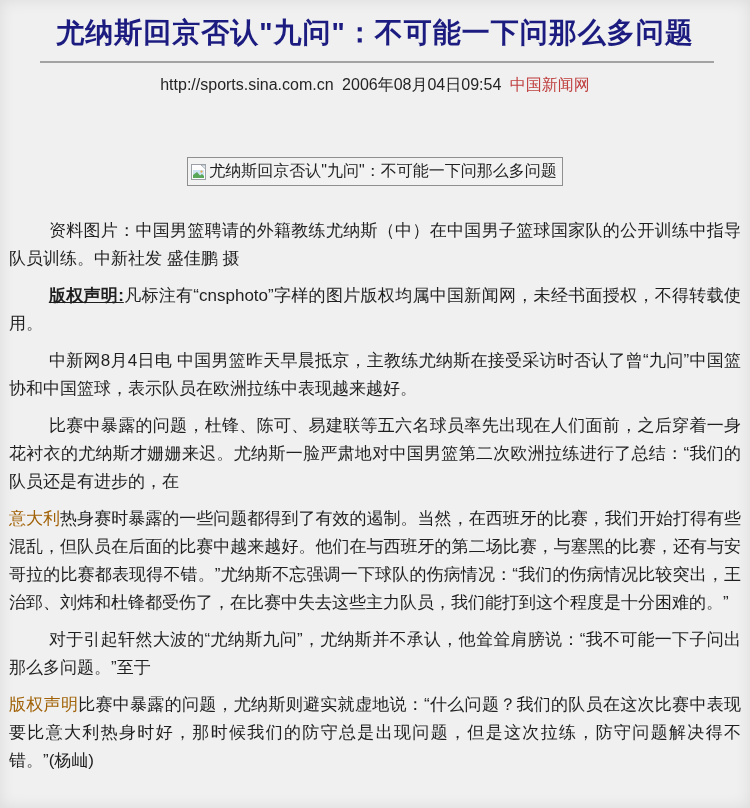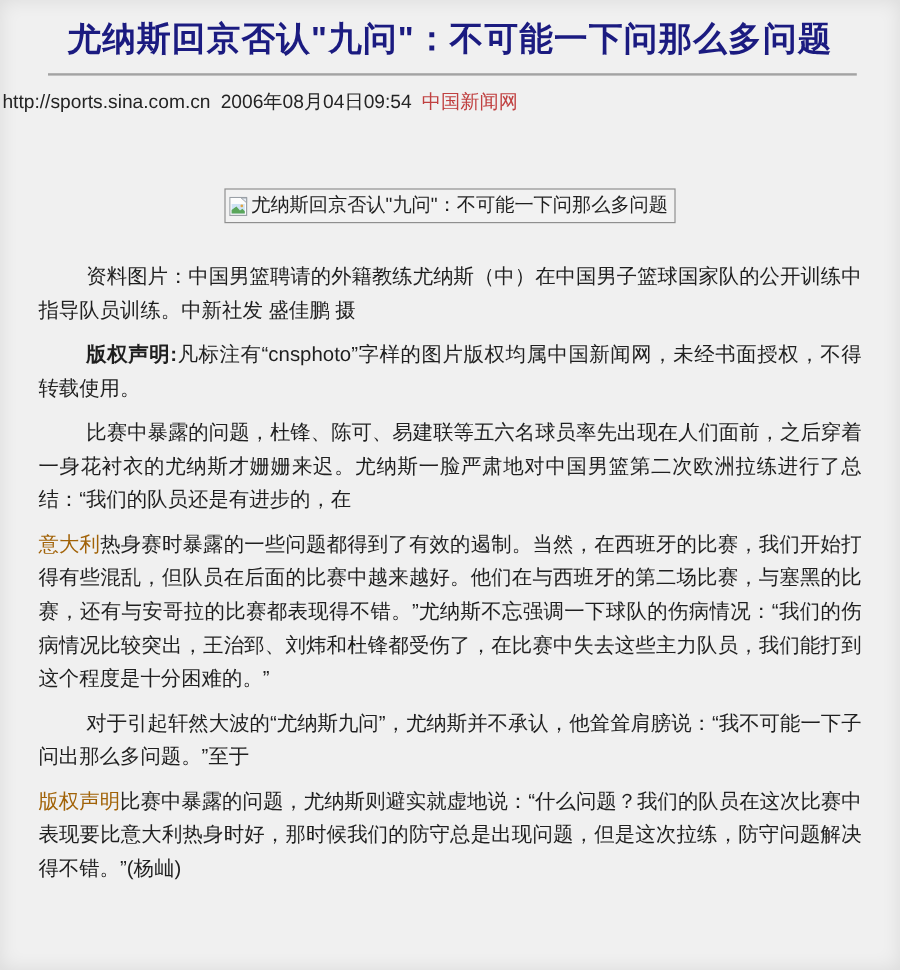--- a/index.html
+++ b/index.html
@@ -24,20 +24,21 @@
     letter-spacing: 1px;
     white-space: nowrap;
   }
   .divider {
     height: 0;
     border-top: 2px solid #a3a3a3;
     margin: 12px 36px 0 40px;
   }
   .byline {
     margin-top: 12px;
+    text-align: center;
     font-size: 16px;
     color: #242424;
   }
   .byline span { margin: 0 2px; }
   .byline .source { color: #c04040; }
   .img-row {
     margin-top: 61px;
     text-align: center;
   }
   .imgbox {
@@ -45,32 +46,32 @@
     align-items: center;
     border: 1px solid #8f8f8f;
     background: #f2f2f2;
     padding: 3px 5px 3px 3px;
     font-size: 16px;
     color: #1f1f1f;
     vertical-align: middle;
   }
   .img-icon { margin-right: 2px; display: inline-block; }
   .content {
-    padding: 0 32px;
+    padding: 0 9px;
     margin-top: 31px;
   }
   .content p {
     margin: 0 0 9px 0;
     font-size: 17px;
     line-height: 28px;
     text-align: justify;
     color: #1f1f1f;
   }
   .indent { text-indent: 2.35em; }
-  .content b { font-weight: bold; }
+  .content b { font-weight: bold; text-decoration: underline; }
   a.lnk {
     color: #a16207;
     text-decoration: none;
     cursor: pointer;
   }
 </style>
 </head>
 <body>
 
 <div class="page">
@@ -97,20 +98,21 @@
       <span>尤纳斯回京否认"九问"：不可能一下问那么多问题</span>
     </span>
   </div>
 
   <div class="content">
 
     <p class="indent">资料图片：中国男篮聘请的外籍教练尤纳斯（中）在中国男子篮球国家队的公开训练中指导队员训练。中新社发 盛佳鹏 摄</p>
 
     <p class="indent"><b>版权声明:</b><span>凡标注有“cnsphoto”字样的图片版权均属中国新闻网，未经书面授权，不得转载使用。</span></p>
 
+    <p class="indent">中新网8月4日电 中国男篮昨天早晨抵京，主教练尤纳斯在接受采访时否认了曾“九问”中国篮协和中国篮球，表示队员在欧洲拉练中表现越来越好。</p>
 
     <p class="indent">比赛中暴露的问题，杜锋、陈可、易建联等五六名球员率先出现在人们面前，之后穿着一身花衬衣的尤纳斯才姗姗来迟。尤纳斯一脸严肃地对中国男篮第二次欧洲拉练进行了总结：“我们的队员还是有进步的，在</p>
 
     <p><a class="lnk">意大利</a><span>热身赛时暴露的一些问题都得到了有效的遏制。当然，在西班牙的比赛，我们开始打得有些混乱，但队员在后面的比赛中越来越好。他们在与西班牙的第二场比赛，与塞黑的比赛，还有与安哥拉的比赛都表现得不错。”尤纳斯不忘强调一下球队的伤病情况：“我们的伤病情况比较突出，王治郅、刘炜和杜锋都受伤了，在比赛中失去这些主力队员，我们能打到这个程度是十分困难的。”</span></p>
 
     <p class="indent">对于引起轩然大波的“尤纳斯九问”，尤纳斯并不承认，他耸耸肩膀说：“我不可能一下子问出那么多问题。”至于</p>
 
     <p><a class="lnk">版权声明</a><span>比赛中暴露的问题，尤纳斯则避实就虚地说：“什么问题？我们的队员在这次比赛中表现要比意大利热身时好，那时候我们的防守总是出现问题，但是这次拉练，防守问题解决得不错。”(杨屾)</span></p>
 
   </div>

